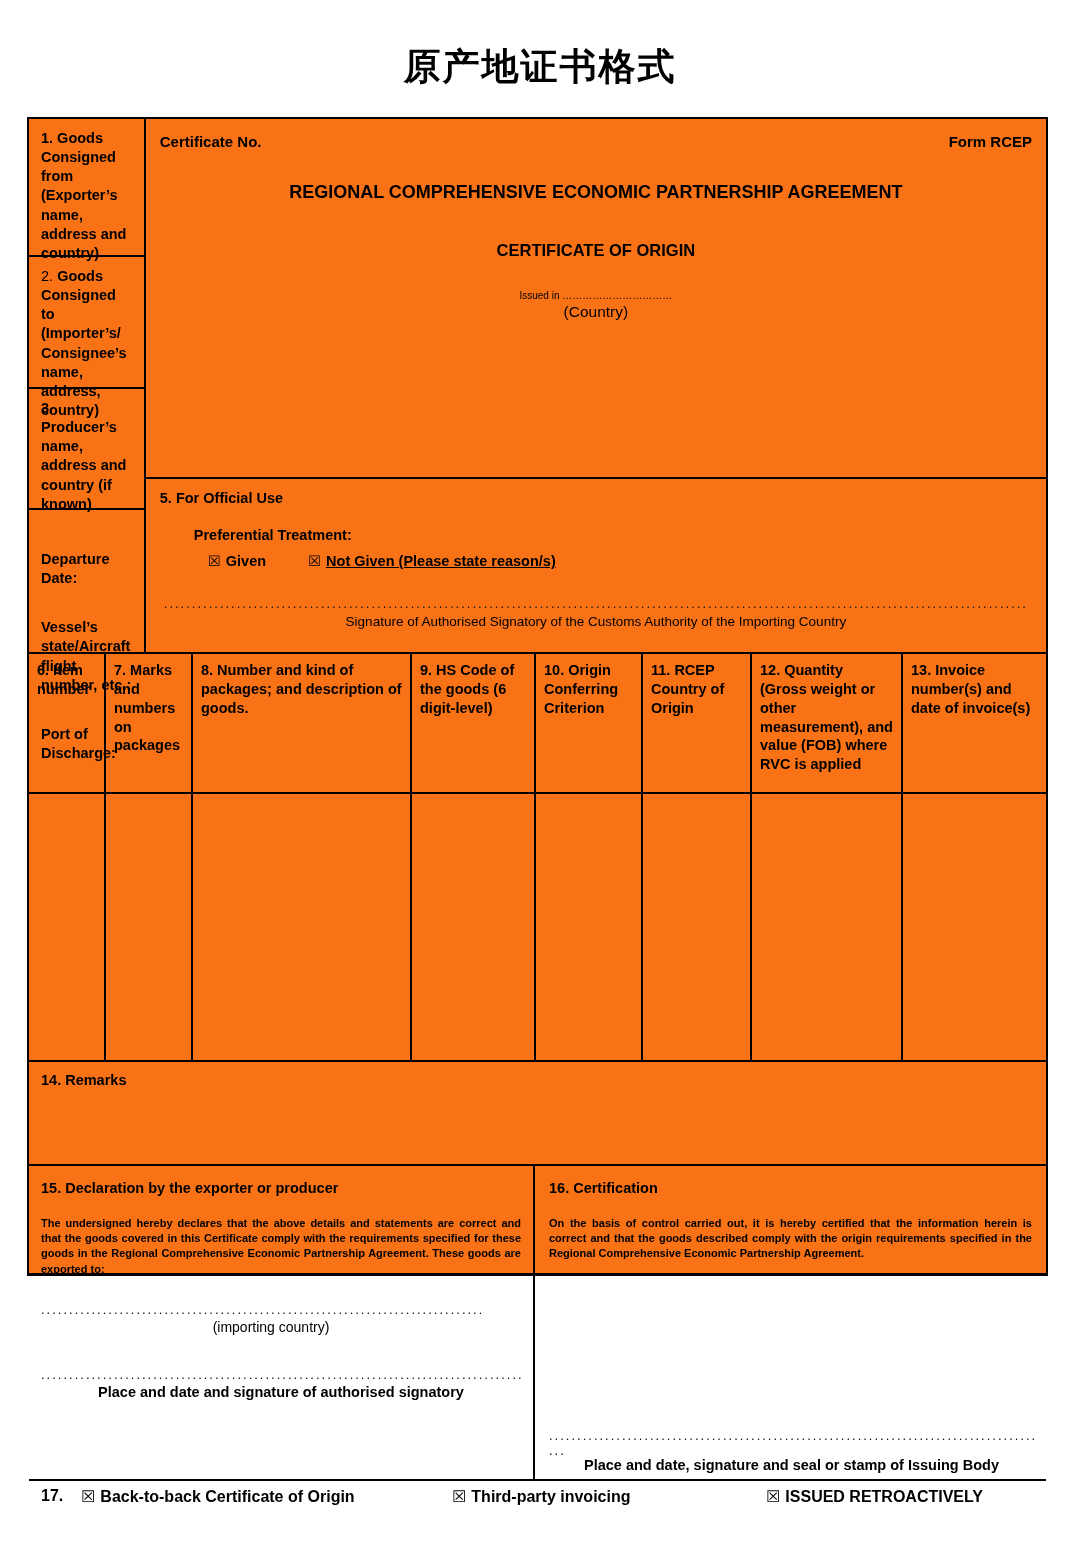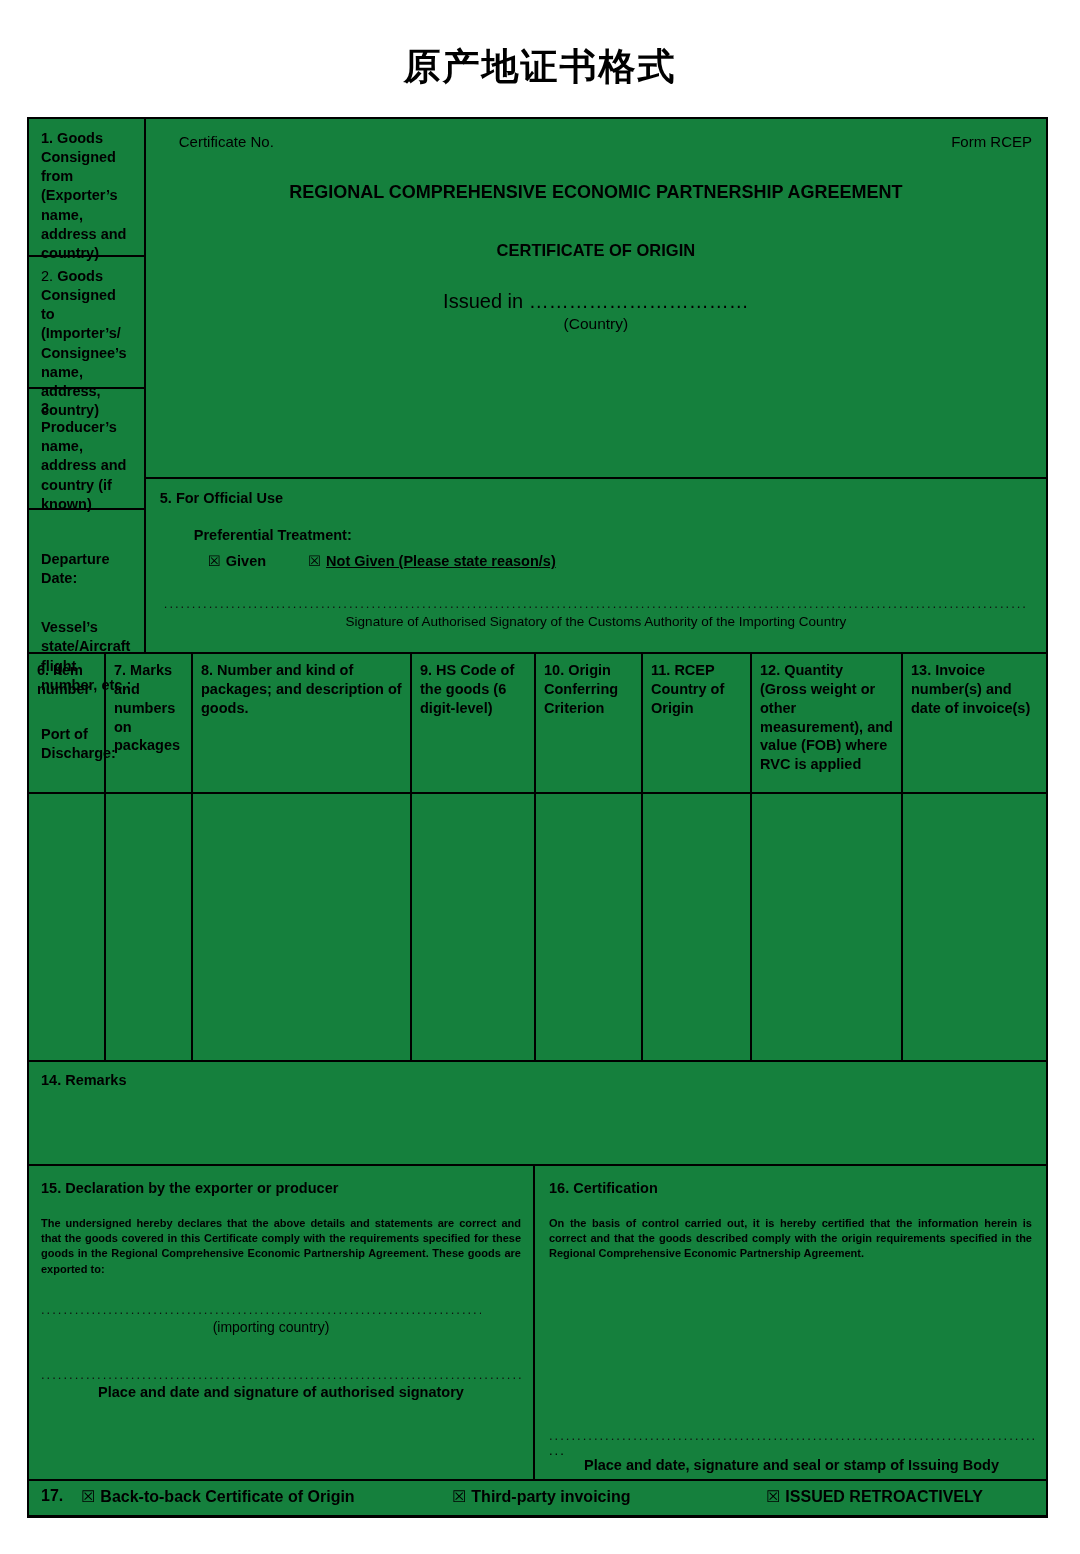--- a/index.html
+++ b/index.html
@@ -19,42 +19,42 @@
     font-weight: 700;
     padding-top: 42px;
     letter-spacing: 2px;
     font-family: "DejaVu Sans", "Liberation Sans", sans-serif;
   }
   .form {
     position: absolute;
     left: 27px;
     top: 117px;
     width: 1021px;
-    height: 1401px;
+    height: 1159px;
     border: 2px solid #000;
     border-bottom-width: 3px;
-    background: #15803d;
+    background: #f97316;
   }
   .lbl { font-size: 14.5px; font-weight: 700; line-height: 1.32; }
 
   
   .row-top { display: flex; height: 535px; border-bottom: 2px solid #000; }
   .col-left-top { width: 506px; border-right: 2px solid #000; display: flex; flex-direction: column; }
   .box1 { height: 138px; border-bottom: 2px solid #000; padding: 10px 12px; }
   .box2 { height: 132px; border-bottom: 2px solid #000; padding: 10px 12px; }
   .box3 { height: 121px; border-bottom: 2px solid #000; padding: 10px 12px; }
   .box4 { flex: 1; padding: 10px 12px; }
   .box4 .b4-line { margin-top: 30px; }
 
   .col-right-top { flex: 1; display: flex; flex-direction: column; }
   .cert-head { height: 360px; border-bottom: 2px solid #000; padding: 14px 14px; }
-  .cert-row { display: flex; justify-content: space-between; font-size: 15px; font-weight: 400; margin-left: 19px; }
+  .cert-row { display: flex; justify-content: space-between; font-size: 15px; font-weight: 700; }
   .agreement { text-align: center; font-size: 18px; font-weight: 700; line-height: 1.4; margin-top: 30px; padding: 0 30px; }
   .coo { text-align: center; font-size: 16.5px; font-weight: 700; margin-top: 36px; }
-  .issued { text-align: center; font-size: 20px; font-weight: 400; margin-top: 30px; }
+  .issued { text-align: center; font-size: 10px; font-weight: 400; margin-top: 30px; }
   .country-cap { text-align: center; font-size: 15.5px; font-weight: 400; margin-top: 2px; }
 
   .box5 { flex: 1; padding: 10px 14px; position: relative; }
   .b5-pref { margin: 18px 0 0 34px; }
   .b5-checkline { margin: 7px 0 0 48px; display: flex; }
   .b5-check-item { font-size: 14.5px; font-weight: 700; white-space: nowrap; }
   .b5-check-item + .b5-check-item { margin-left: 42px; text-decoration: underline; }
   .checkbox-glyph { display: inline-block; margin-right: 5px; font-weight: 400; }
   .b5-dots { margin: 24px 4px 0 4px; }
   .b5-cap { text-align: center; font-size: 13.5px; font-weight: 400; line-height: 1.4; margin-top: 3px; padding: 0 6px; }

